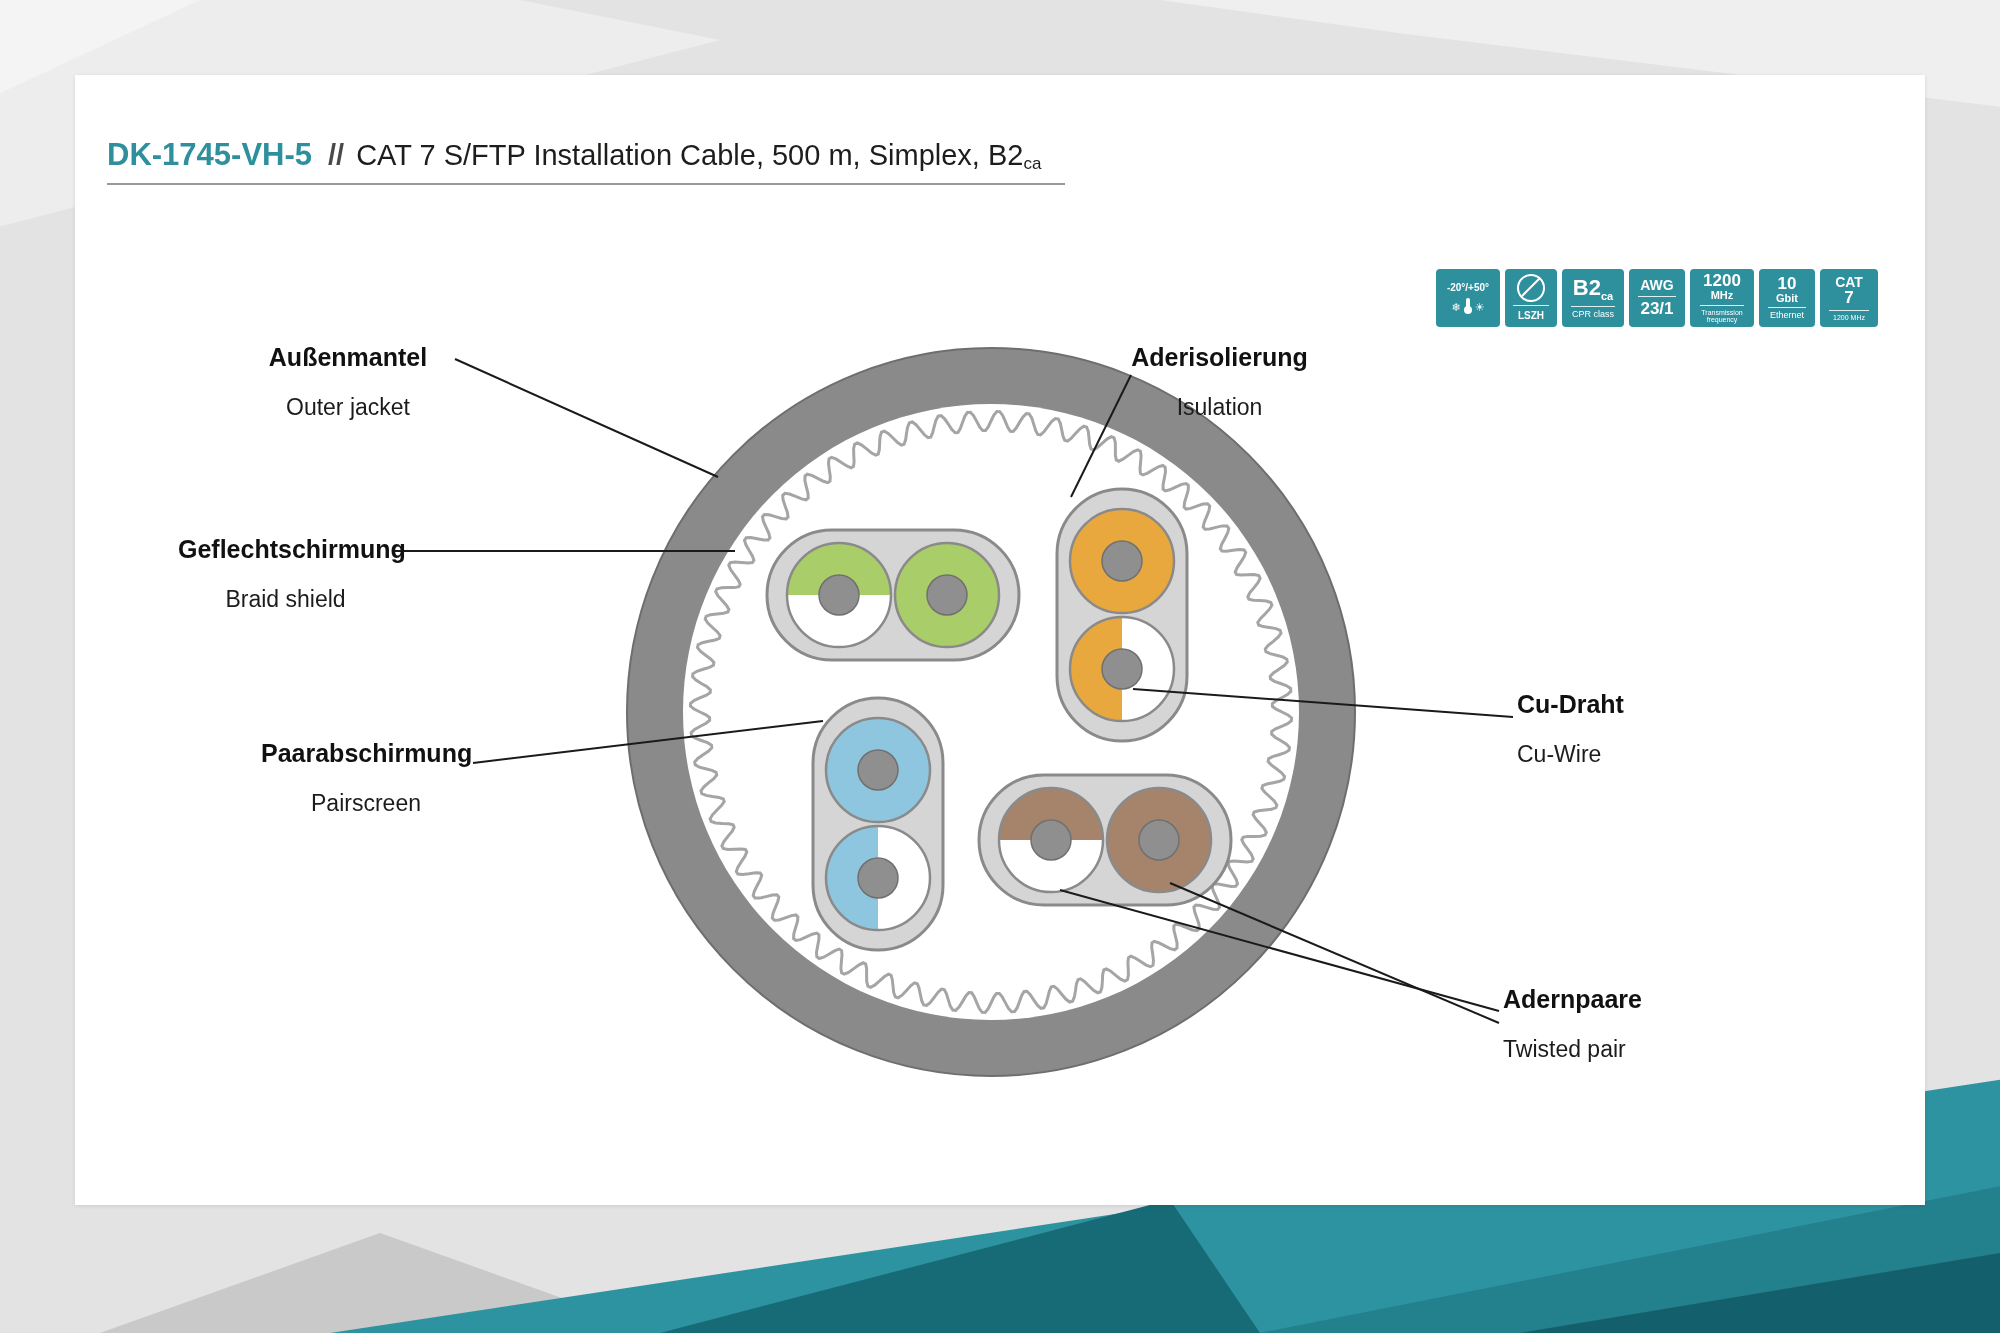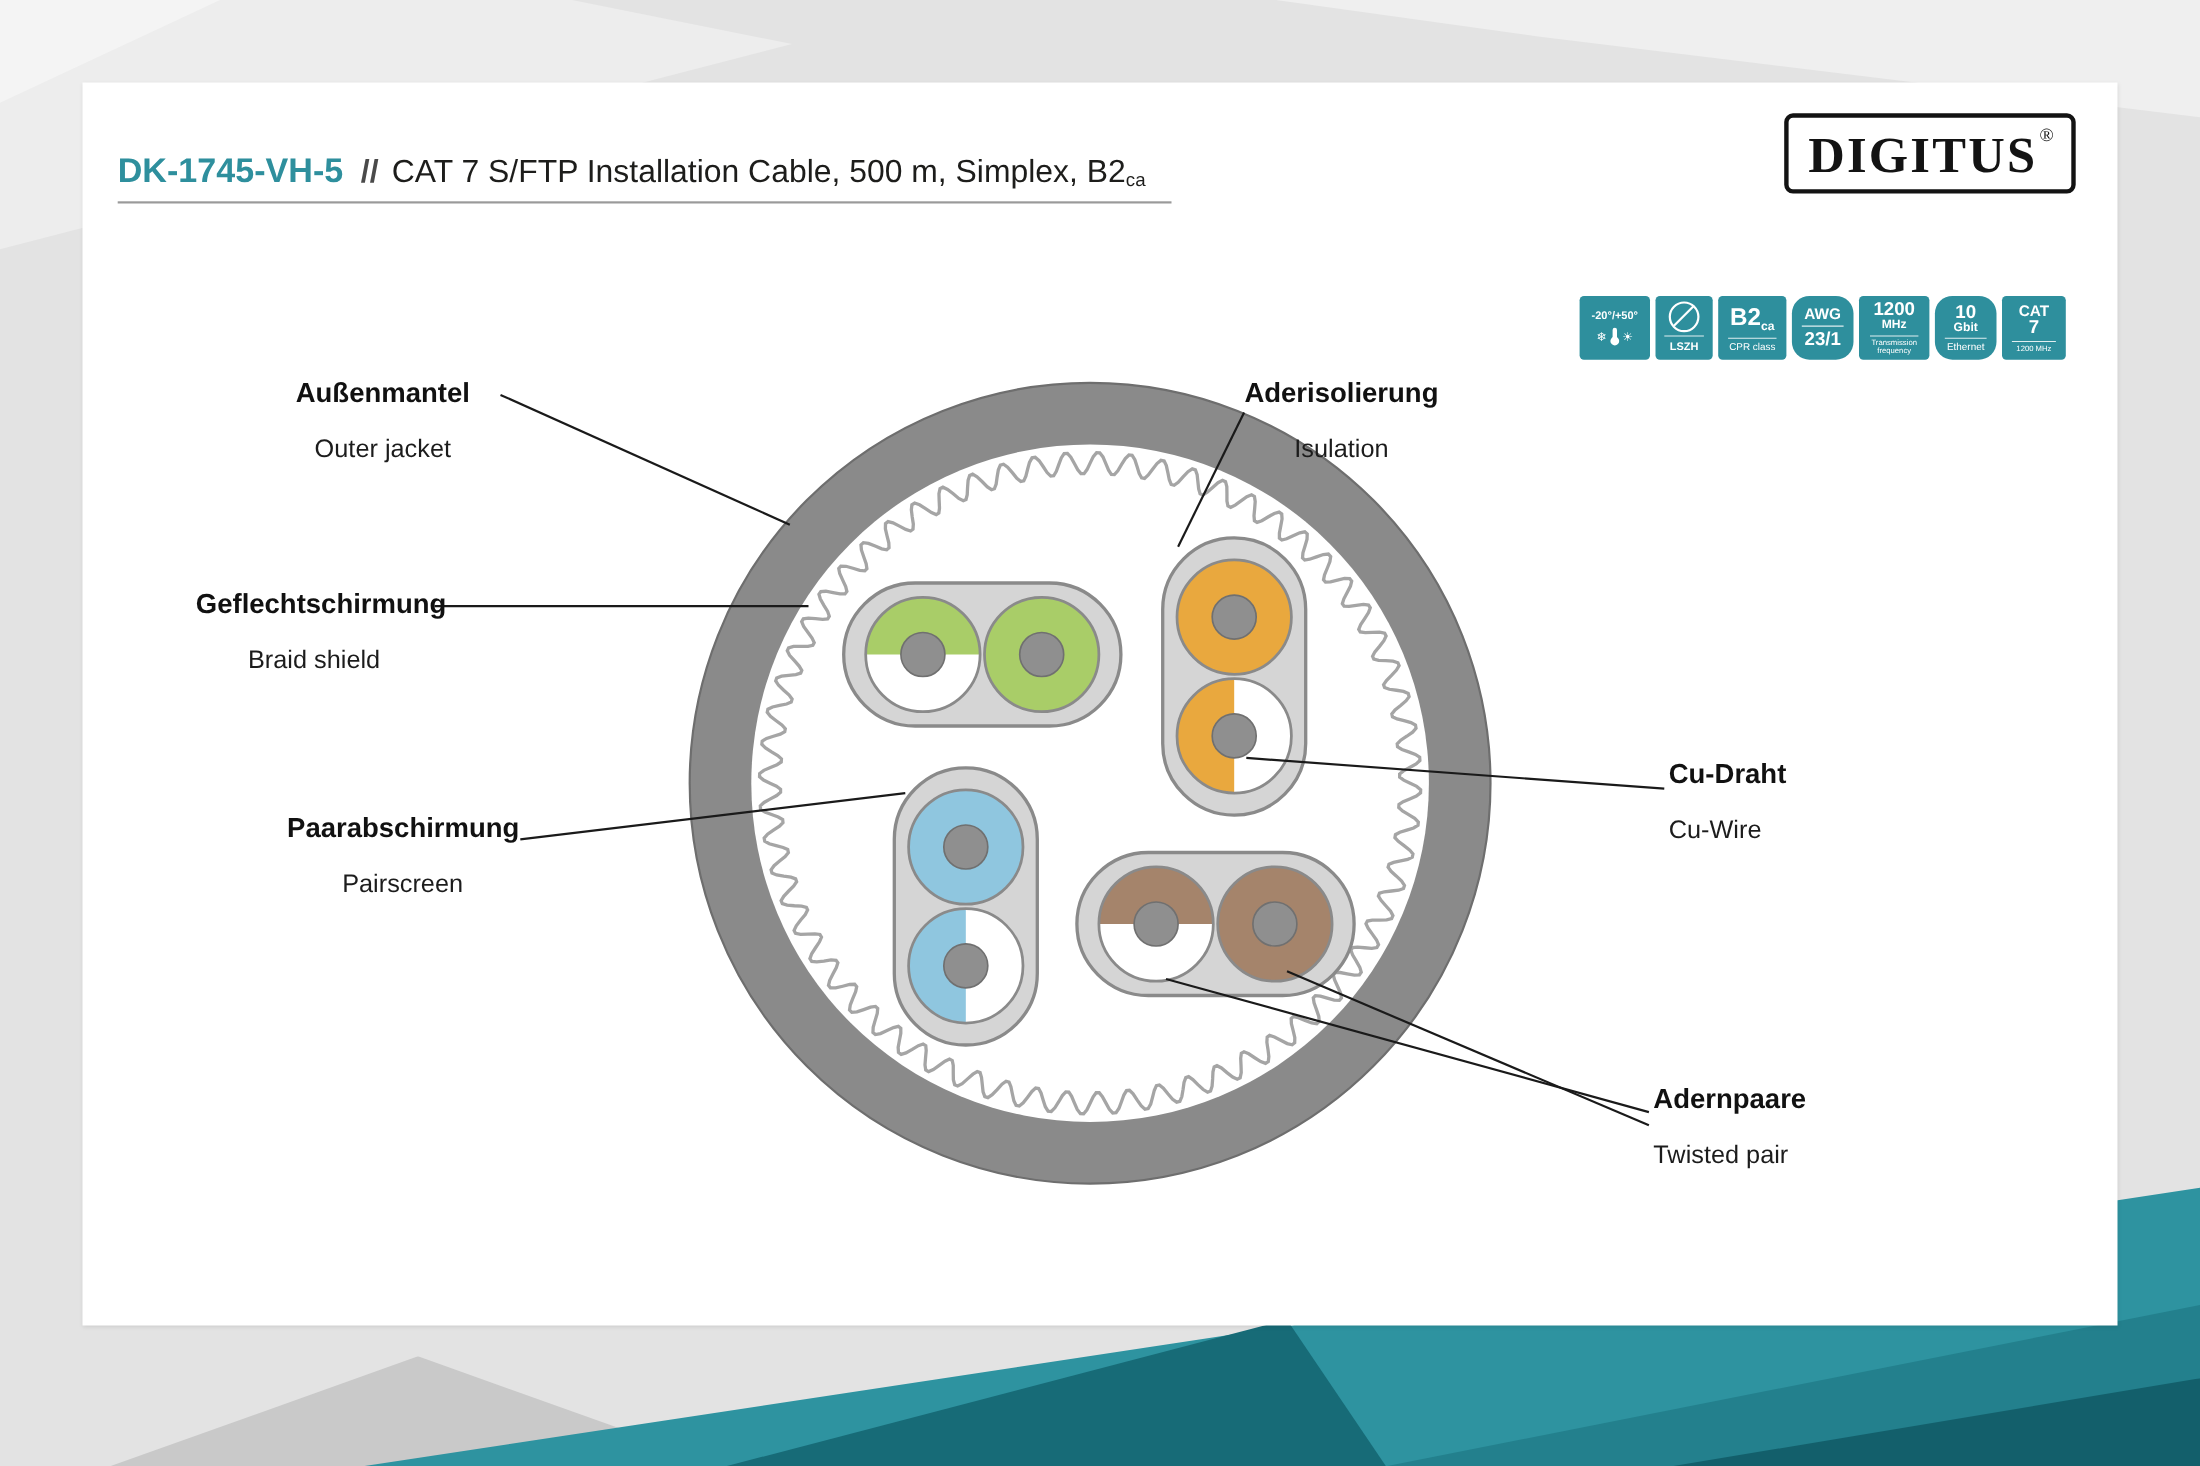--- a/index.html
+++ b/index.html
@@ -50,21 +50,21 @@
   .heading-rule{width:320px;height:2px;background:#4b4b4b;margin-top:8px;}
   .heading-en{font-size:28px;font-weight:bold;color:#9a9a9a;margin-top:6px;}
 
   
   .badges{position:absolute;top:162px;right:47px;display:flex;gap:5px;align-items:stretch;}
   .badge{
     height:58px;border-radius:4px;color:#fff;text-align:center;
     display:flex;flex-direction:column;justify-content:center;align-items:center;
     padding:3px 4px;box-sizing:border-box;background:#2E8F9D;line-height:1.05;margin-top:32px;
   }
-  .bw64{width:64px;} .bw52{width:52px;} .bw62{width:62px;} .bw56{width:56px;border-radius:16px;} .bw58{width:58px;}
+  .bw64{width:64px;} .bw52{width:52px;} .bw62{width:62px;} .bw56{width:56px;} .bw58{width:58px;}
   .b-temp{font-size:10px;font-weight:bold;margin-bottom:3px;}
   .b-icons{display:flex;align-items:flex-end;justify-content:center;height:17px;font-size:11px;}
   .thermo{display:inline-block;width:4px;height:13px;background:#fff;border-radius:2px;position:relative;margin:0 5px 2px 5px;}
   .thermo::after{content:"";position:absolute;left:-2px;bottom:-3px;width:8px;height:8px;background:#fff;border-radius:50%;}
   .noflame{width:24px;height:24px;border:2px solid #fff;border-radius:50%;position:relative;margin:0 auto;}
   .nf-slash{position:absolute;left:50%;top:-2px;width:2px;height:26px;background:#fff;transform:translateX(-50%) rotate(45deg);}
   .b-div{width:80%;border-top:1px solid rgba(255,255,255,0.85);margin:3px auto;}
   .b-big{font-size:22px;font-weight:bold;}
   .b-big sub{font-size:11px;}
   .b-big2{font-size:17px;font-weight:bold;}
@@ -99,23 +99,20 @@
   <div class="deco deco-tr"></div>
   <div class="deco deco-gray-dk"></div>
   <div class="deco deco-teal-main"></div>
   <div class="deco deco-teal-mid"></div>
   <div class="deco deco-teal-dk1"></div>
   <div class="deco deco-teal-dk2"></div>
 </div>
 
 <div class="card">
 
-  <div class="logo-box">
-    <span class="logo-text">DIGITUS</span><span class="logo-reg">®</span>
-  </div>
 
   <div class="title-row">
     <span class="product-code" style="color: rgb(46, 143, 157);">DK-1745-VH-5</span><span class="title-sep">//</span><span class="title-main">CAT 7 S/FTP Installation Cable, 500 m, Simplex, B2</span><sub class="title-sub">ca</sub>
   </div>
   <div class="title-rule"></div>
 
 
   <div class="badges">
     <div class="badge bw64" style="background: rgb(46, 143, 157);">
       <div class="b-temp">-20°/+50°</div>

